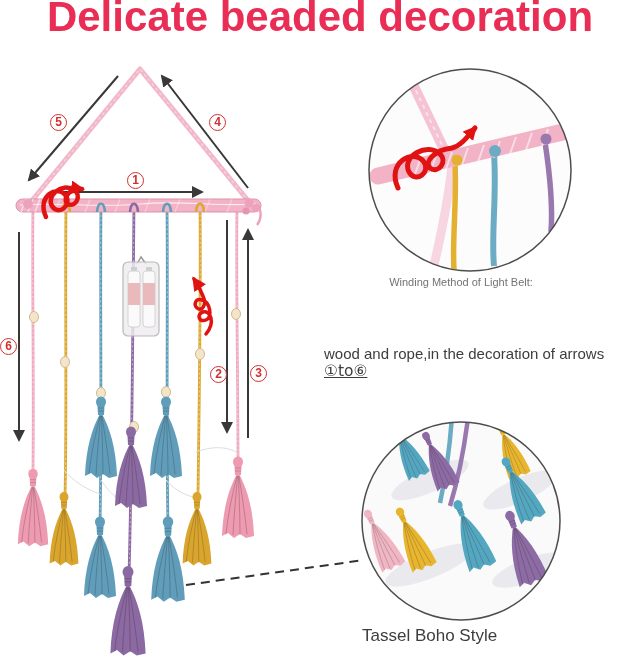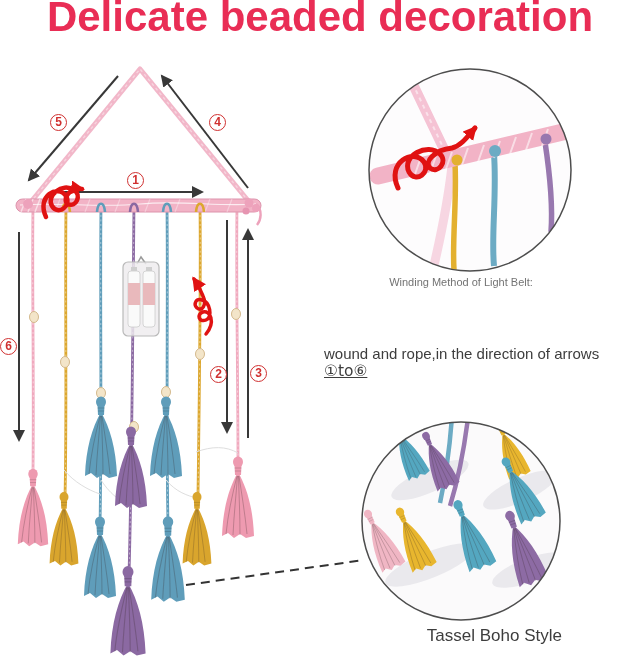--- a/index.html
+++ b/index.html
@@ -26,21 +26,21 @@
   .ins-step1 {
     position:absolute; left:330px; top:303px; width:262px; text-align:center;
     font-size:15px; line-height:16px; color:#3d3d3d;
   }
   .ins-step2 {
     position:absolute; left:324px; top:345px; width:292px; text-align:left;
     font-size:15px; line-height:17.5px; color:#3d3d3d;
   }
   .circled-line { font-family:"DejaVu Sans", sans-serif; font-size:15.5px;text-decoration:underline; }
   .caption {
-    position:absolute; left:362px; top:626px; width:200px; text-align:right;
+    position:absolute; left:362px; top:626px; width:200px; text-align:left;
     font-size:17px; color:#3d3d3d;
   }
 </style>
 </head>
 <body>
 
 <h1 class="title">Delicate beaded decoration</h1>
 
 <svg class="scene" width="640" height="658" viewBox="0 0 640 658">
   <defs>
@@ -215,17 +215,17 @@
 <div class="marker" style="left:210px;top:366px">2</div>
 <div class="marker" style="left:250px;top:365px">3</div>
 <div class="marker" style="left:209px;top:114px">4</div>
 <div class="marker" style="left:50px;top:114px">5</div>
 <div class="marker" style="left:0px;top:338px">6</div>
 
 <div class="ins-heading">Winding Method of Light Belt:</div>
 <div class="ins-step1">
 </div>
 <div class="ins-step2">
-  <div>wound and rope,in the direction of arrows</div>
+  <div>wood and rope,in the decoration of arrows</div>
   <div class="circled-line">①to⑥</div>
 </div>
 
 <div class="caption">Tassel Boho Style</div>
 
 </body></html>

